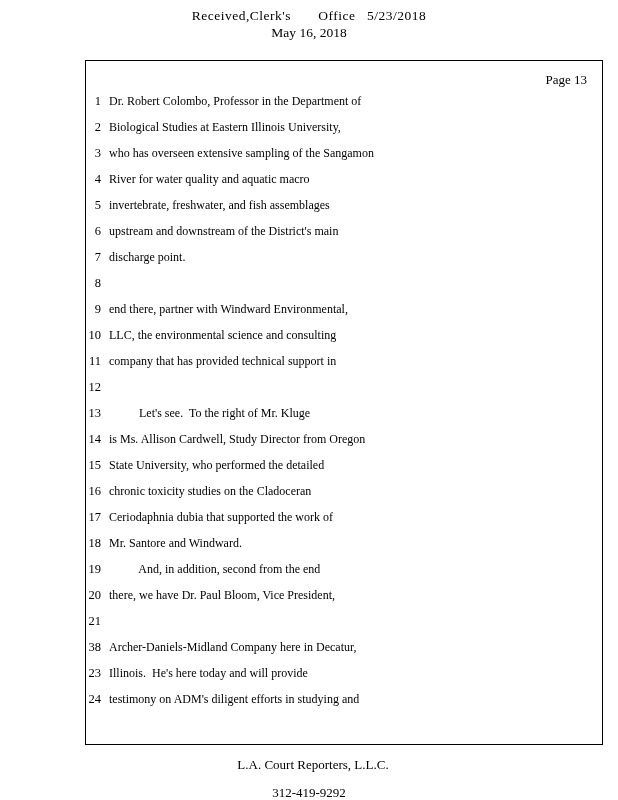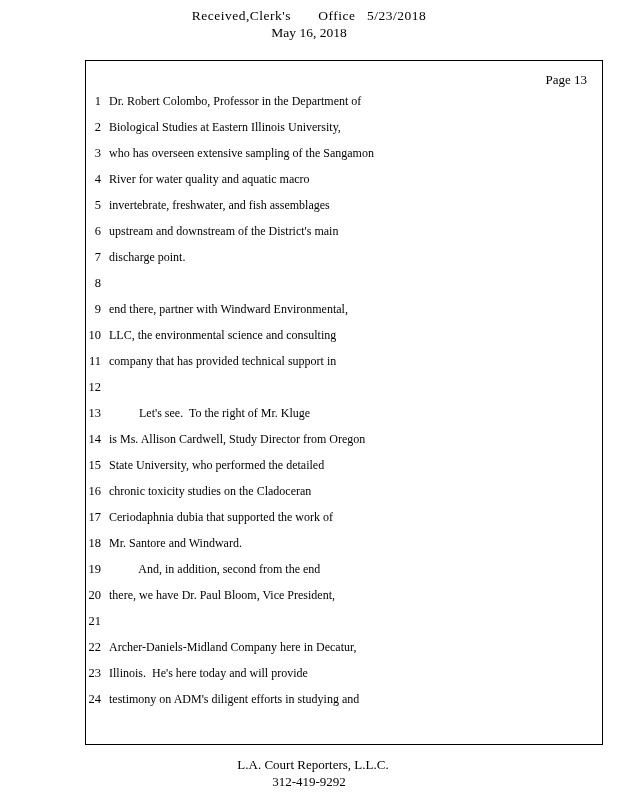--- a/index.html
+++ b/index.html
@@ -75,21 +75,21 @@
     left: 0;
     width: 100%;
     text-align: center;
   }
   .footer-company {
     font-size: 13px;
     padding-left: 8px;
   }
   .footer-phone {
     font-size: 13px;
-    margin-top: 1px;
+    margin-top: 12px;
     text-align: center;
   }
 </style>
 </head>
 <body>
 
 <div class="doc-header">
   <div class="stamp-line">Received,Clerk's       Office   5/23/2018</div>
   <div class="date-line">May 16, 2018</div>
 </div>
@@ -194,21 +194,21 @@
       <div class="line-row">
         <span class="line-num">20</span>
         <span class="line-text">there, we have Dr. Paul Bloom, Vice President,</span>
       </div>
 
       <div class="line-row">
         <span class="line-num">21</span>
       </div>
 
       <div class="line-row">
-        <span class="line-num">22</span>
+        <span class="line-num">38</span>
         <span class="line-text">Archer-Daniels-Midland Company here in Decatur,</span>
       </div>
 
       <div class="line-row">
         <span class="line-num">23</span>
         <span class="line-text">Illinois.  He's here today and will provide</span>
       </div>
 
       <div class="line-row">
         <span class="line-num">24</span>

